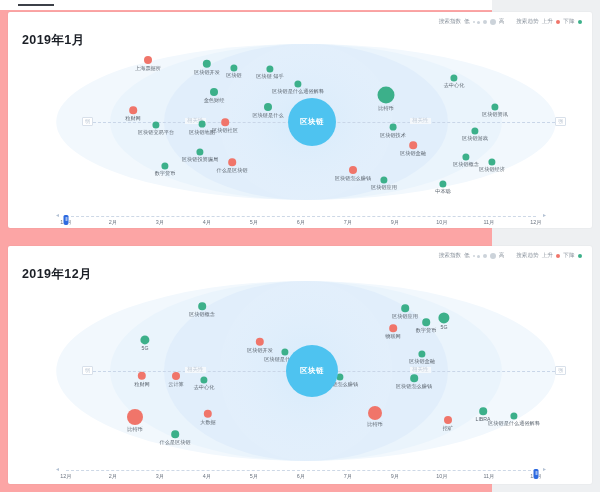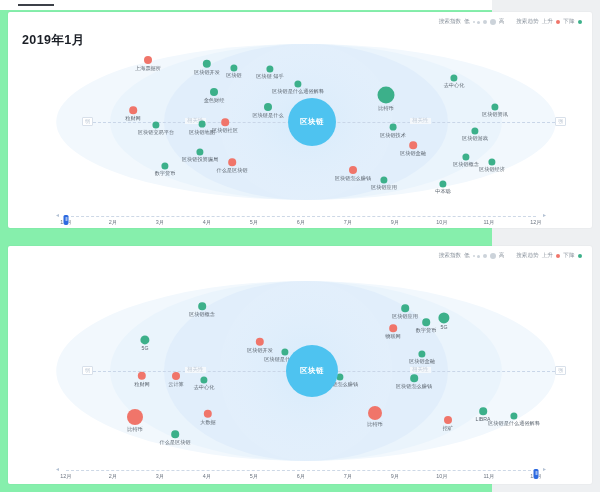--- a/index.html
+++ b/index.html
@@ -2,21 +2,21 @@
 <html><head>
 <meta charset="utf-8">
 <style>
   html,body{margin:0;padding:0;}
   body{
     width:600px;height:492px;
     background:#eef0f2;
     font-family:"Liberation Sans","DejaVu Sans",sans-serif;
     overflow:hidden;
   }
-  .app{width:492px;height:492px;position:relative;background:#86efac;}
+  .app{width:492px;height:492px;position:relative;background:#fca5a5;}
 
   
   .topbar{height:10px;background:#ffffff;position:relative;}
   .tab-underline{
     position:absolute;left:18px;top:4px;width:36px;height:2px;background:#3c4048;
   }
 
   
   .panel{
     position:absolute;left:8px;width:584px;background:#ffffff;
@@ -289,20 +289,21 @@
           <span class="tl-tick" style="left: 100%;">12月</span>
         </div>
       <div class="tl-track" style="border:none;">
         <div class="tl-handle" id="handle-1" style="left:0%;"></div>
       </div>
     </div>
   </div>
 
   <div class="panel" id="panel-2">
 
+    <div class="panel-title">2019年12月</div>
 
     <div class="legend">
       <div class="legend-group">
         <span class="legend-label">搜索指数</span>
         <span class="legend-label">低</span>
         <span class="legend-scale">
           <i class="sc sc1"></i>
           <i class="sc sc2"></i>
           <i class="sc sc3"></i>
           <i class="sc sc4"></i>

